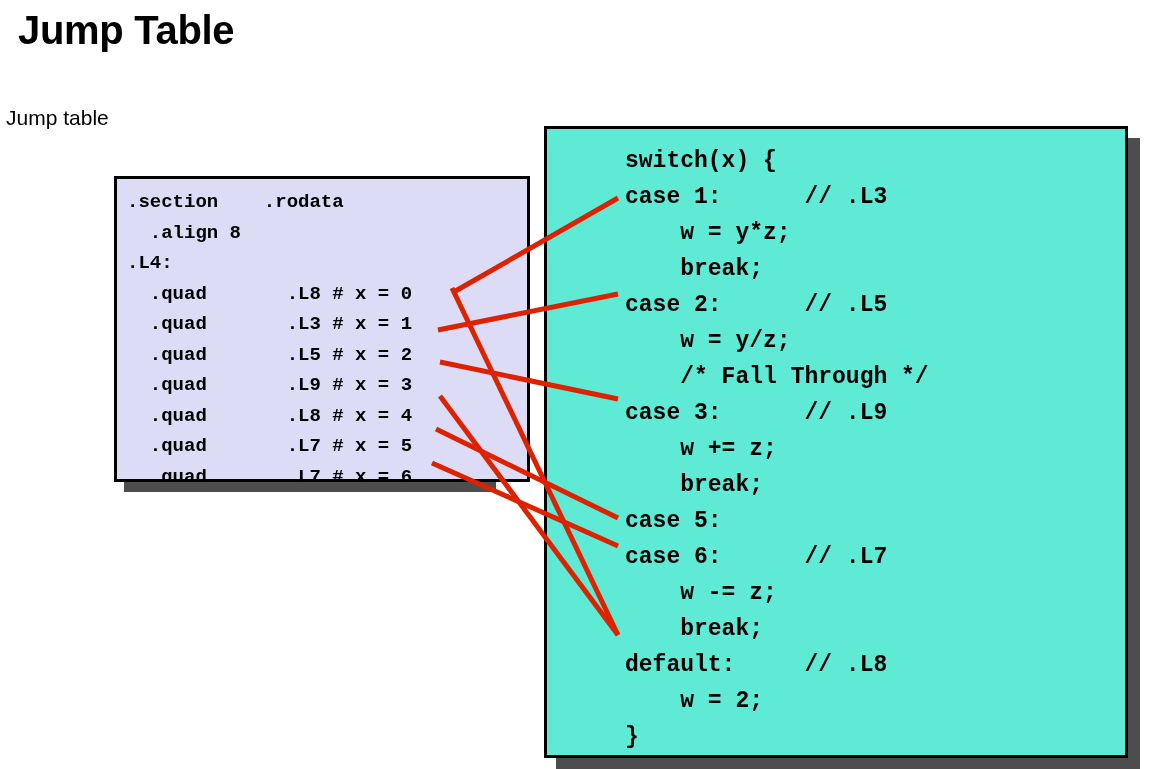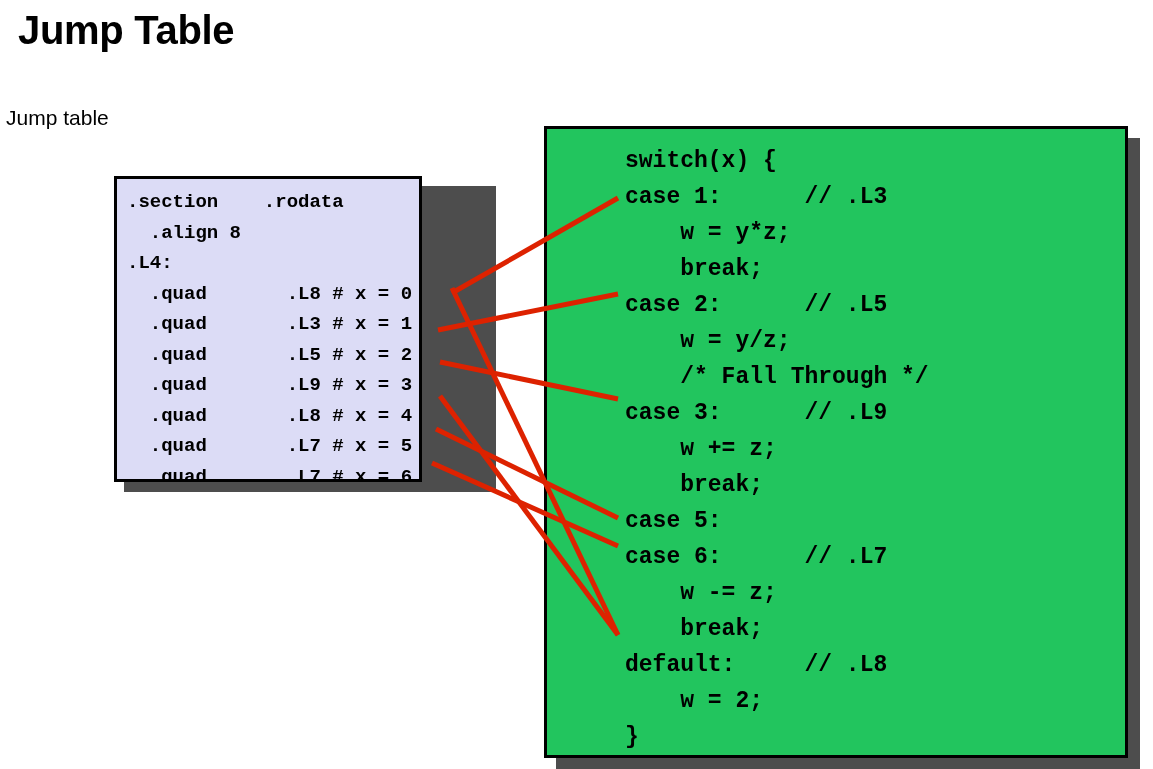--- a/index.html
+++ b/index.html
@@ -50,42 +50,42 @@
   .code-shadow {
     position: absolute;
     background: #4d4d4d;
     z-index: 0;
   }
 
   
   #asm-box {
     left: 114px;
     top: 176px;
-    width: 308px;
+    width: 416px;
     height: 306px;
     background: #dcdcf6;
     z-index: 2;
     font-size: 19px;
     line-height: 30.5px;
     padding: 8px 0 0 10px;
   }
   #asm-shadow {
     left: 124px;
     top: 186px;
     width: 372px;
     height: 306px;
   }
 
   
   #c-box {
     left: 544px;
     top: 126px;
     width: 584px;
     height: 632px;
-    background: #22c55e;
+    background: #5eead4;
     z-index: 2;
     font-size: 23px;
     line-height: 36px;
     padding: 14px 0 0 78px;
   }
   #c-shadow {
     left: 556px;
     top: 138px;
     width: 584px;
     height: 632px;

